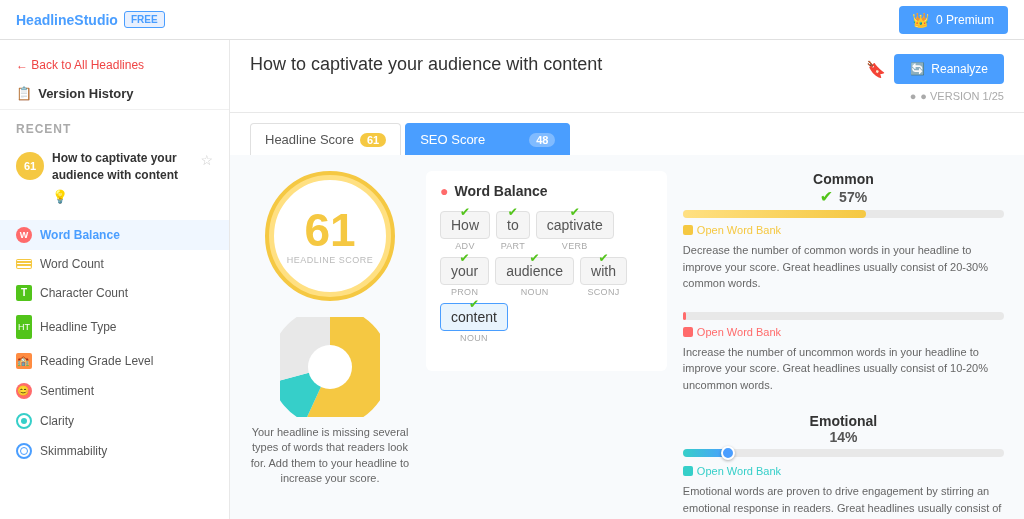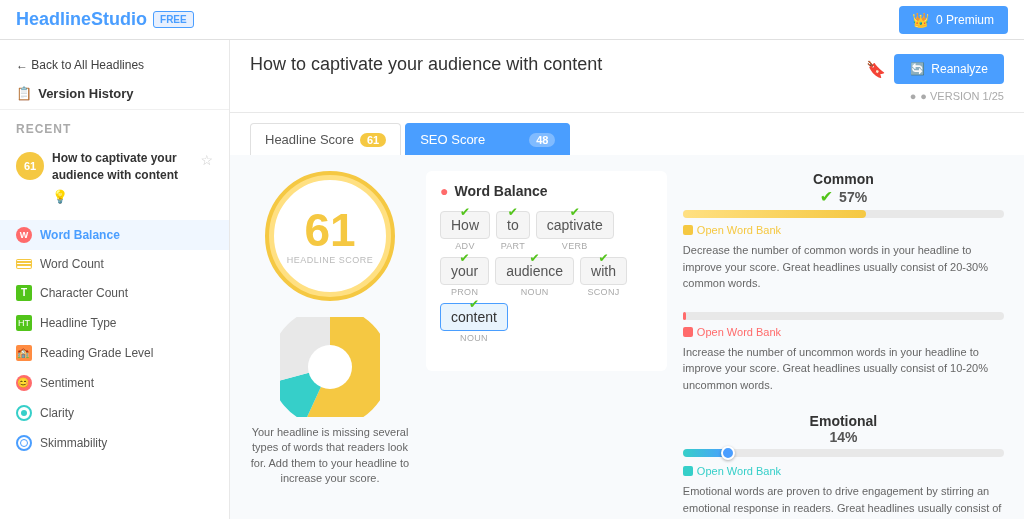--- a/index.html
+++ b/index.html
@@ -1,33 +1,33 @@
 <!DOCTYPE html>
 <html><head>
   <meta charset="utf-8">
   <style>
     * { box-sizing: border-box; margin: 0; padding: 0; }
     body { font-family: -apple-system, BlinkMacSystemFont, 'Segoe UI', sans-serif; background: #f0f4f8; font-size: 13px; color: #333; height: 519px; overflow: hidden; }
 
     
     .topbar { background: #fff; border-bottom: 1px solid #e0e0e0; height: 40px; display: flex; align-items: center; justify-content: space-between; padding: 0 16px; }
     .topbar-logo { display: flex; align-items: center; gap: 6px; }
-    .logo-text { font-size: 18px; font-weight: 700; color: #333; }
+    .logo-text { font-size: 14px; font-weight: 700; color: #333; }
     .logo-text span { color: #4a9eff; }
     .logo-badge { background: #e8f0fe; color: #4a9eff; font-size: 10px; font-weight: 600; padding: 2px 6px; border-radius: 3px; border: 1px solid #4a9eff; }
     .topbar-right { display: flex; align-items: center; gap: 8px; }
     .premium-btn { background: #4a9eff; color: #fff; border: none; border-radius: 4px; padding: 6px 14px; font-size: 12px; cursor: pointer; display: flex; align-items: center; gap: 6px; }
     .premium-icon { font-size: 14px; }
 
     
     .layout { display: flex; height: calc(519px - 40px); }
 
     
     .sidebar { width: 230px; background: #fff; border-right: 1px solid #e8e8e8; padding: 12px 0; flex-shrink: 0; overflow-y: auto; }
-    .back-link { display: flex; align-items: center; gap: 4px; padding: 6px 16px; color: #404040; font-size: 12px; cursor: pointer; }
+    .back-link { display: flex; align-items: center; gap: 4px; padding: 6px 16px; color: #ef4444; font-size: 12px; cursor: pointer; }
     .version-history { display: flex; align-items: center; gap: 6px; padding: 8px 16px; font-weight: 600; font-size: 13px; color: #333; border-bottom: 1px solid #f0f0f0; margin-bottom: 8px; }
     .recent-label { font-size: 12px; font-weight: 600; color: #aaa; letter-spacing: 1px; padding: 4px 16px 6px; text-transform: uppercase; }
     .recent-item { padding: 8px 16px; display: flex; align-items: flex-start; gap: 8px; cursor: pointer; }
     .score-badge { width: 28px; height: 28px; background: #f5c842; border-radius: 50%; display: flex; align-items: center; justify-content: center; font-size: 11px; font-weight: 700; color: #fff; flex-shrink: 0; margin-top: 2px; }
     .recent-text { font-size: 12px; font-weight: 600; color: #333; line-height: 1.4; }
     .recent-sub { font-size: 11px; color: #4a9eff; margin-top: 4px; display: flex; align-items: flex-start; gap: 4px; cursor: pointer; }
     .lightbulb-icon { font-size: 13px; color: #4a9eff; margin-top: 1px; flex-shrink: 0; }
     .star-icon { color: #ccc; font-size: 14px; margin-left: auto; margin-top: 2px; }
 
     
@@ -145,21 +145,21 @@
         </div>
         <span>Word Count</span>
       </div>
       <div class="metric-item">
         <div style="width:16px; height:16px; background:#52c41a; border-radius:2px; display:flex; align-items:center; justify-content:center;">
           <span style="color:#fff; font-size:10px; font-weight:700;">T</span>
         </div>
         <span>Character Count</span>
       </div>
       <div class="metric-item">
-        <div style="width:16px; height:16px; background:#52c41a; border-radius:2px; display:flex; align-items:center; justify-content:center;">
+        <div style="width:16px; height:24px; background:#52c41a; border-radius:2px; display:flex; align-items:center; justify-content:center;">
           <span style="color:#fff; font-size:9px;">HT</span>
         </div>
         <span>Headline Type</span>
       </div>
       <div class="metric-item">
         <div style="width:16px; height:16px; background:#ff8c42; border-radius:2px; display:flex; align-items:center; justify-content:center;">
           <span style="color:#fff; font-size:10px;">🏫</span>
         </div>
         <span>Reading Grade Level</span>
       </div>

